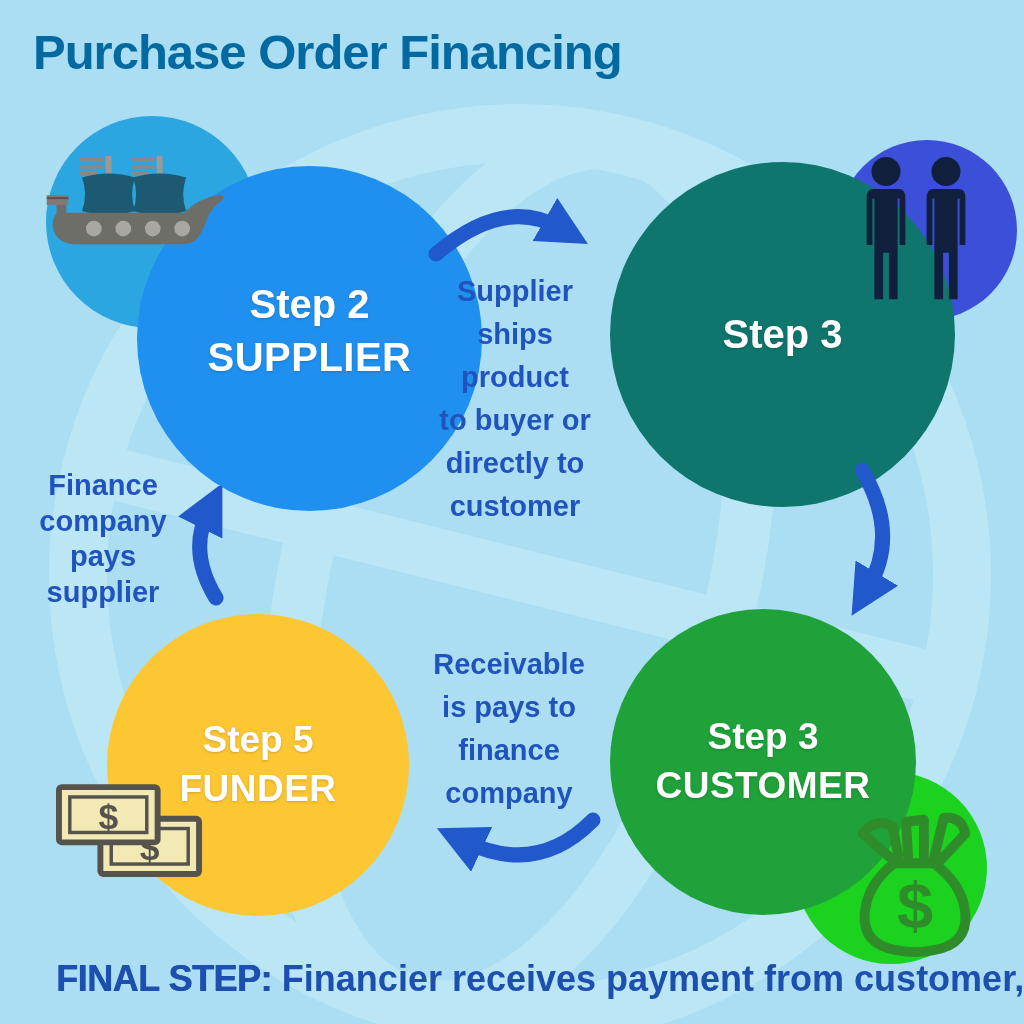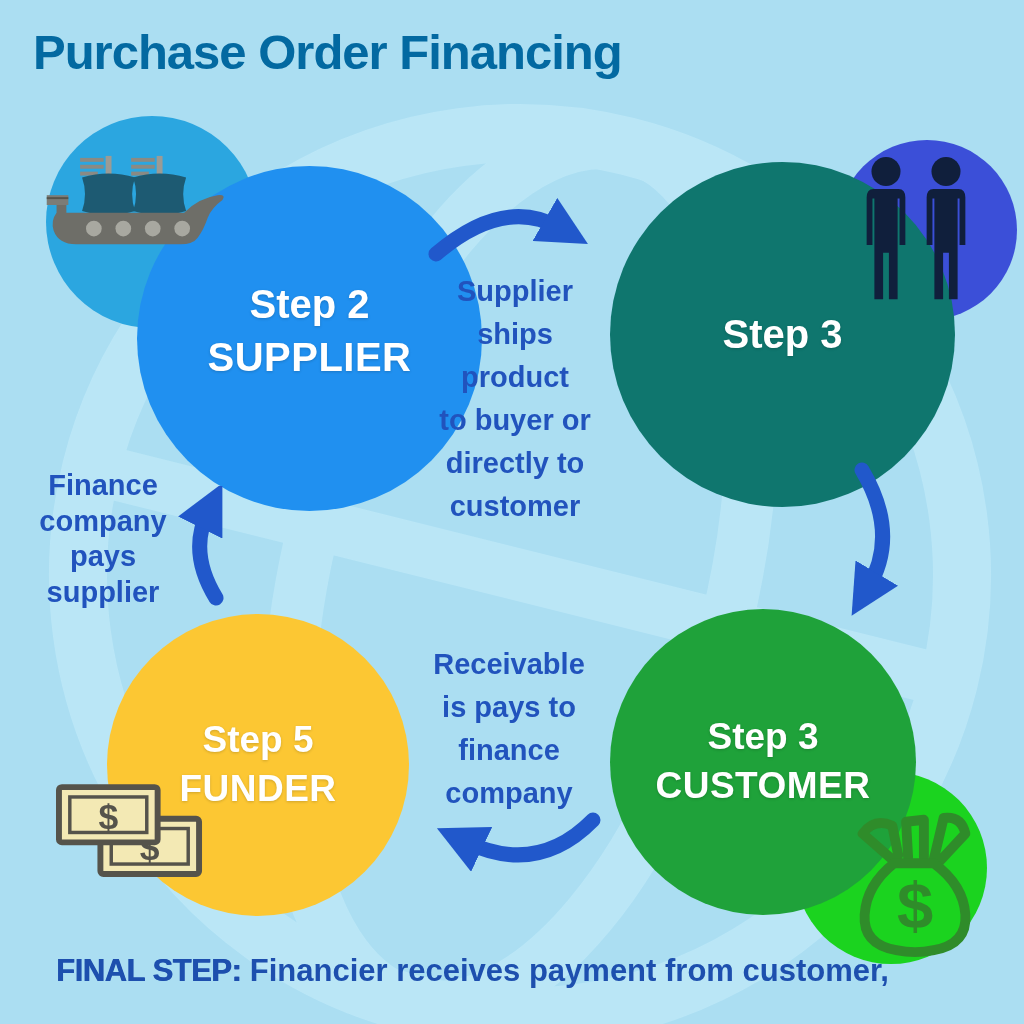--- a/index.html
+++ b/index.html
@@ -44,21 +44,21 @@
   #arrow-left{left:166px;top:486px;}
 
   
   .flow-text{position:absolute;z-index:5;color:#2153bd;font-weight:800;text-align:center;}
   #text-ship{left:412px;top:270px;width:206px;font-size:29px;line-height:43px;}
   #text-receivable{left:403px;top:643px;width:212px;font-size:29px;line-height:43px;}
   #text-finance{left:18px;top:468px;width:170px;font-size:29px;line-height:35.5px;}
 
   
   .final-step{position:absolute;z-index:5;left:56px;top:922px;width:930px;
-    font-size:31px;color:#1d4fae;font-weight:700;white-space:nowrap;}
+    font-size:36px;color:#1d4fae;font-weight:700;white-space:nowrap;}
   .final-step b{font-weight:800;letter-spacing:-0.5px;text-shadow:.6px 0 0 #1d4fae;}
 
   
   .title{position:absolute;z-index:5;left:33px;top:24px;margin:0;
     font-size:49px;font-weight:800;color:#0369a1;letter-spacing:-1px;}
 </style>
 </head>
 <body>
 
 <div class="canvas">

